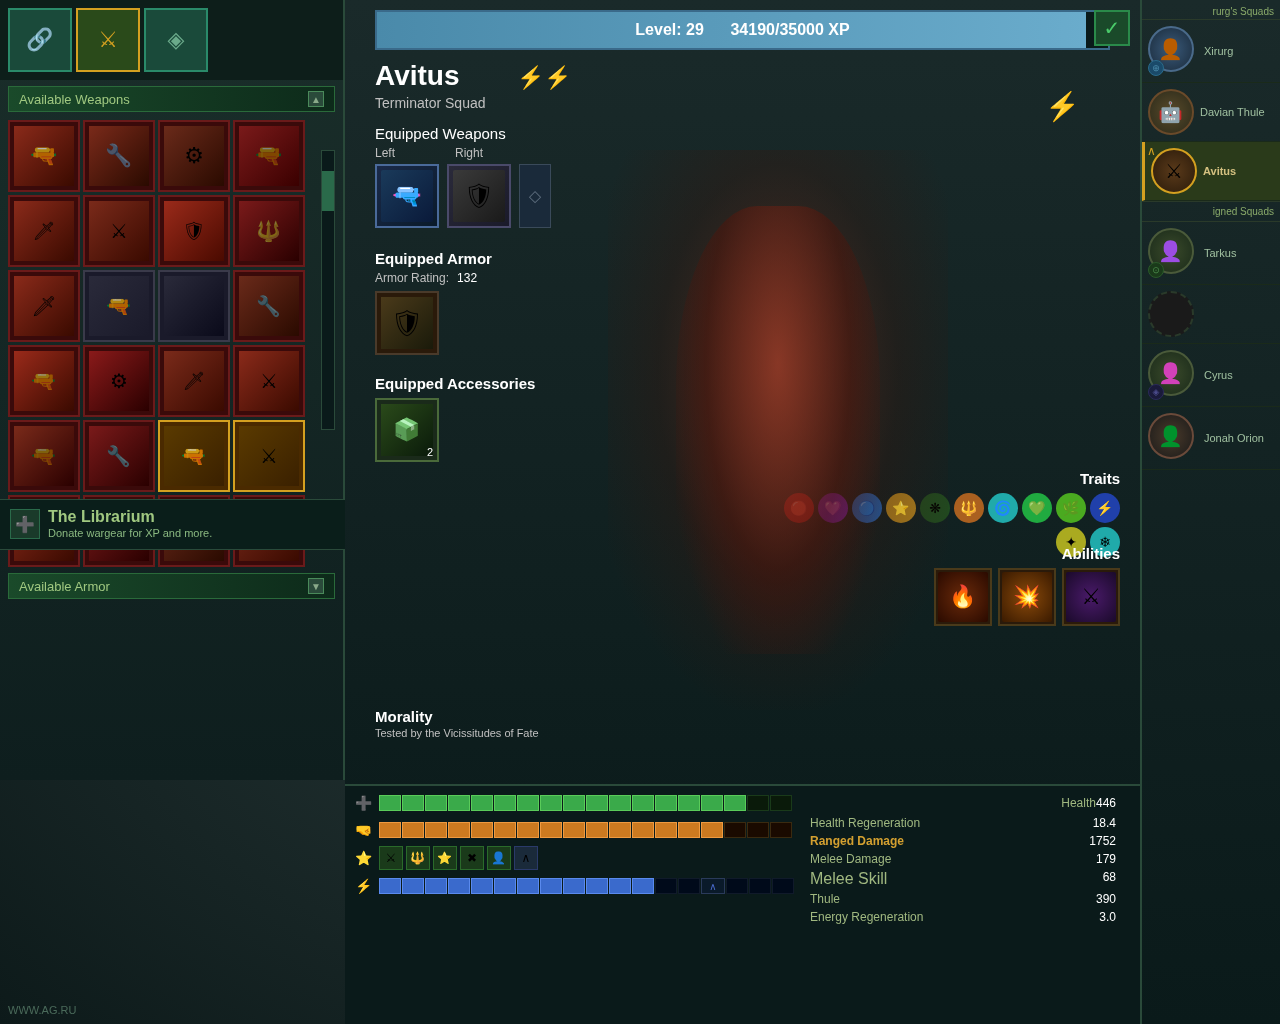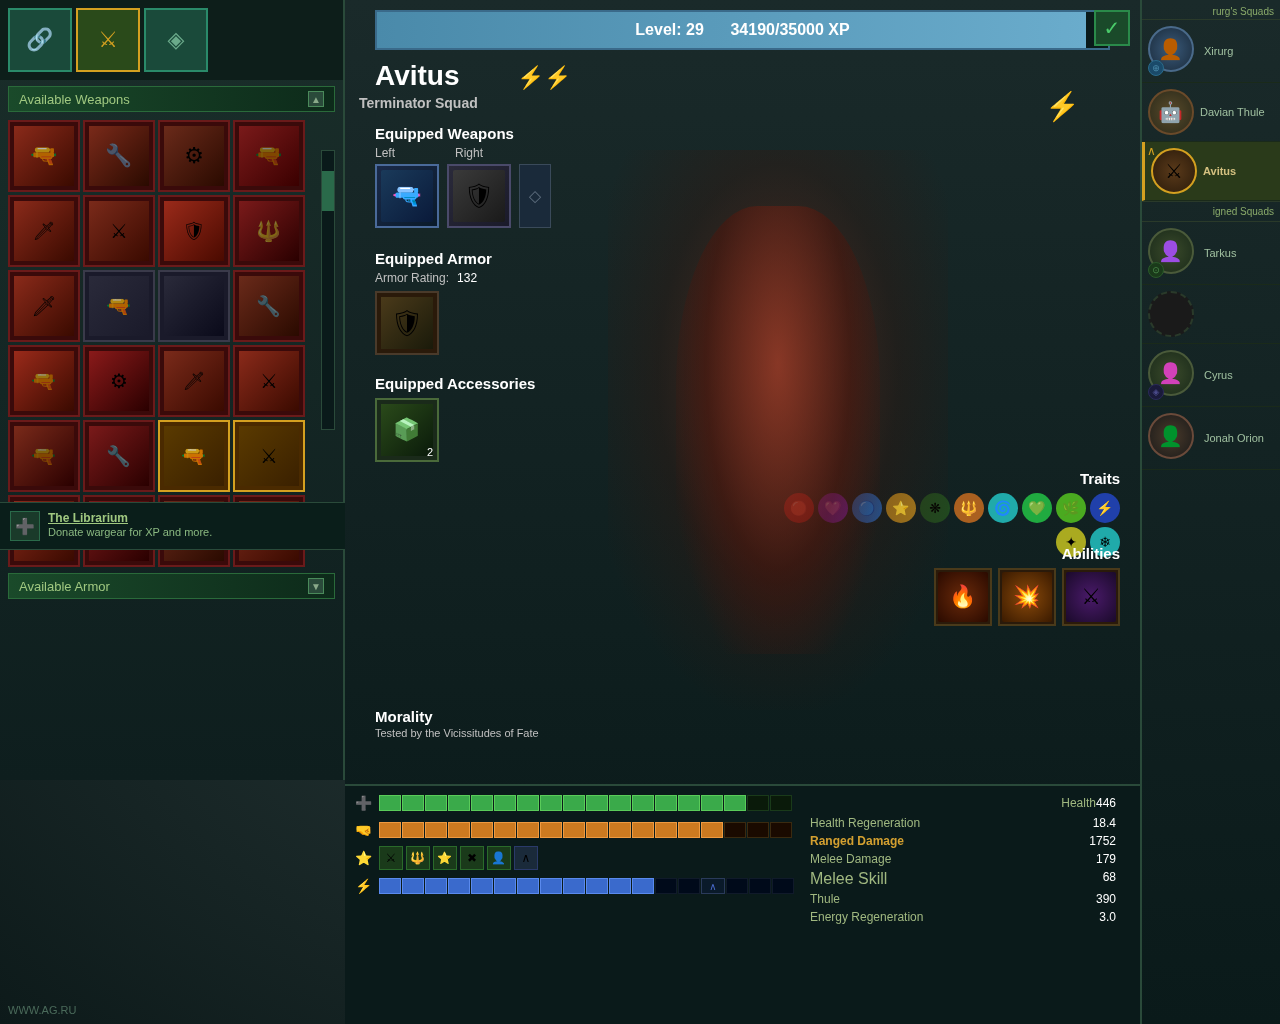--- a/index.html
+++ b/index.html
@@ -208,37 +208,36 @@
       top: 60px;
       left: 30px;
       color: #ffffff;
       font-size: 28px;
       font-weight: bold;
     }
 
     .char-class {
       position: absolute;
       top: 95px;
-      left: 14px;
+      left: 30px;
       color: #c0c0c0;
       font-size: 14px;
-      font-weight: bold;
     }
 
     
     .equipped-section {
       position: absolute;
       top: 125px;
       left: 30px;
     }
 
     .equip-title {
       color: #ffffff;
       font-size: 15px;
-      font-weight: bold;
+      font-weight: normal;
       margin-bottom: 4px;
     }
 
     .equip-labels {
       display: flex;
       gap: 60px;
       margin-bottom: 4px;
     }
 
     .equip-label {
@@ -725,21 +724,21 @@
   </div>
 
   <div class="section-header" style="margin-top:2px;">
     <span>Available Armor</span>
     <div class="scroll-btn">▼</div>
   </div>
 
   <div class="librarium-box">
     <div class="lib-icon">➕</div>
     <div>
-      <div style="color:#a0c880;font-size:12px;font-weight:bold;text-decoration:underline;">The Librarium</div>
+      <div style="color:#a0c880;font-size:16px;font-weight:bold;">The Librarium</div>
       <div class="lib-text">Donate wargear for XP and more.</div>
     </div>
   </div>
 </div>
 
 <div class="main-panel">
 
   <div class="level-bar-container">
     <div class="level-bar-fill" style="width:97%"></div>
     <div class="level-bar-text">

